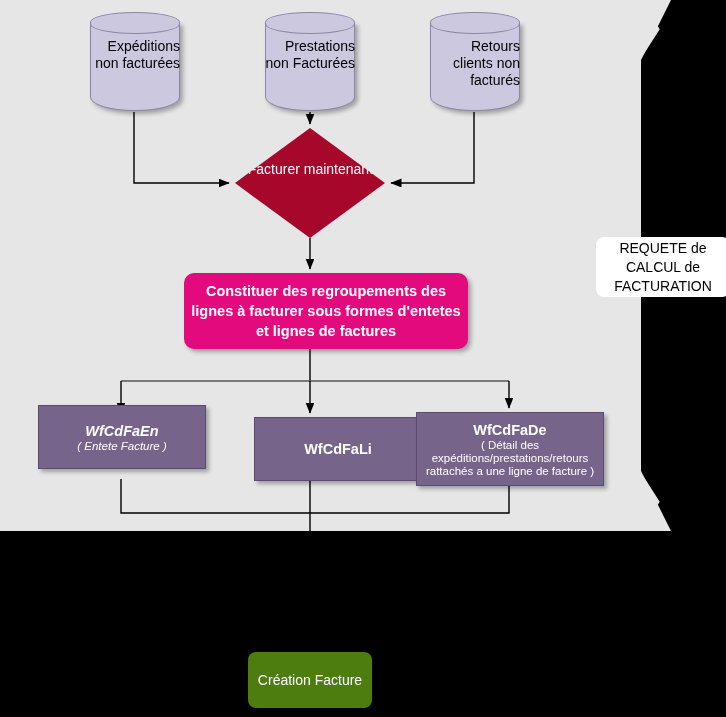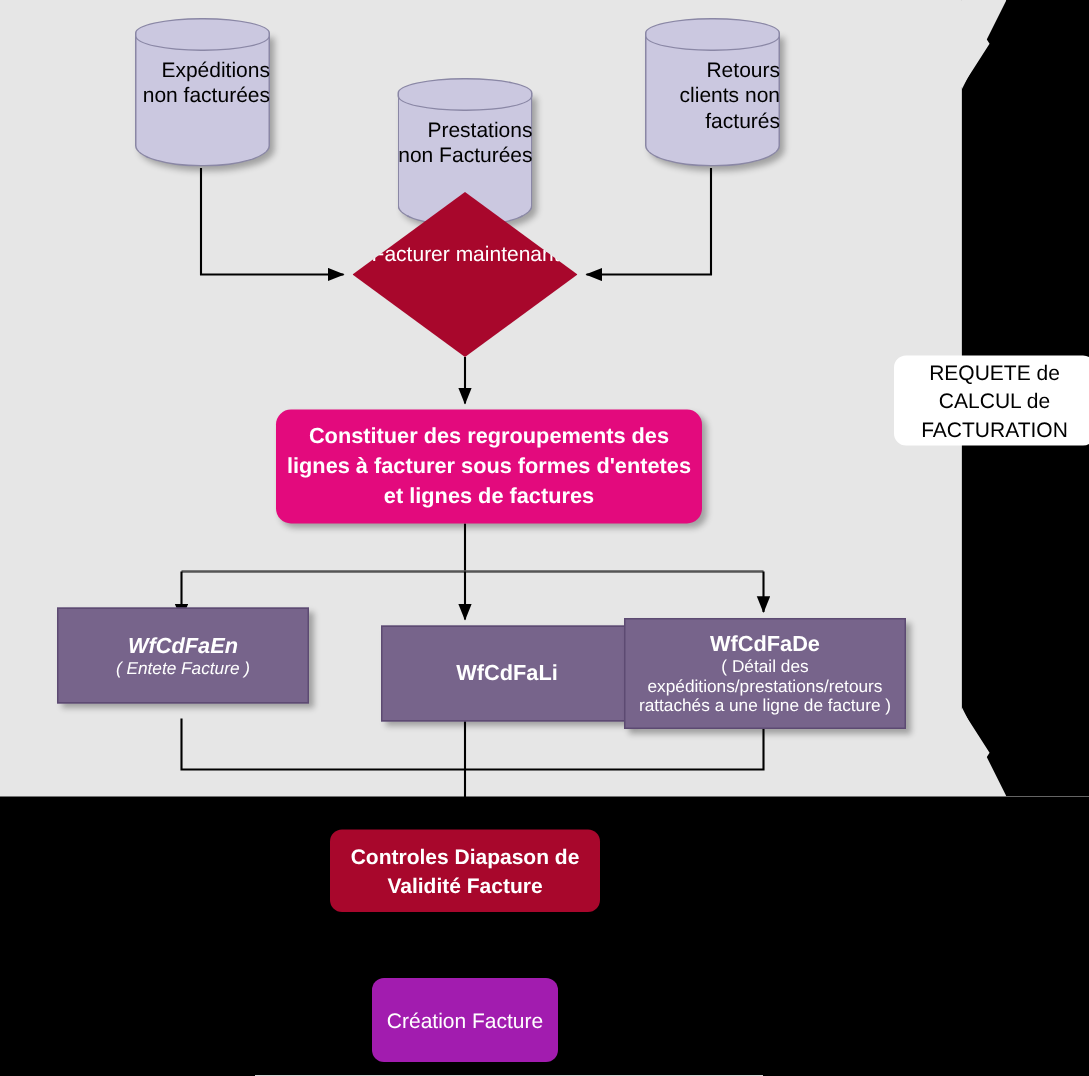--- a/index.html
+++ b/index.html
@@ -82,21 +82,21 @@
   .cyl .lbl {
     position: absolute;
     left: 0; top: 26px;
     width: 90px;
     text-align: right;
     font-size: 14px;
     line-height: 17px;
     color: #000000;
   }
   #cyl-exp { left: 90px; top: 12px; }
-  #cyl-pre { left: 265px; top: 12px; margin-top: 40px; }
+  #cyl-pre { left: 265px; top: 12px; }
   #cyl-ret { left: 430px; top: 12px; }
 
   
   #diamond {
     position: absolute;
     left: 235px;
     top: 128px;
     width: 150px;
     height: 110px;
     background: #a8072c;
@@ -180,21 +180,21 @@
     line-height: 19px;
     text-align: center;
     font-weight: bold;
   }
   #crea-box {
     position: absolute;
     left: 248px;
     top: 652px;
     width: 124px;
     height: 56px;
-    background: #a21caf;
+    background: #4d7c0f;
     border-radius: 8px;
     display: flex;
     align-items: center;
     justify-content: center;
   }
   #crea-box .lbl {
     color: #ffffff;
     font-size: 14px;
     line-height: 19px;
     text-align: center;
@@ -299,23 +299,20 @@
 
   <div class="pbox" id="pbox-li">
     <div class="t">WfCdFaLi</div>
   </div>
 
   <div class="pbox" id="pbox-de">
     <div class="t">WfCdFaDe</div>
     <div class="s">( Détail des expéditions/prestations/retours rattachés a une ligne de facture )</div>
   </div>
 
-  <div id="ctrl-box">
-    <div class="lbl">Controles Diapason de Validité Facture</div>
-  </div>
 
   <div id="crea-box">
     <div class="lbl">Création Facture</div>
   </div>
 
   <div id="requete">
     <div class="lbl">REQUETE de CALCUL de FACTURATION</div>
   </div>
 
 </div>

